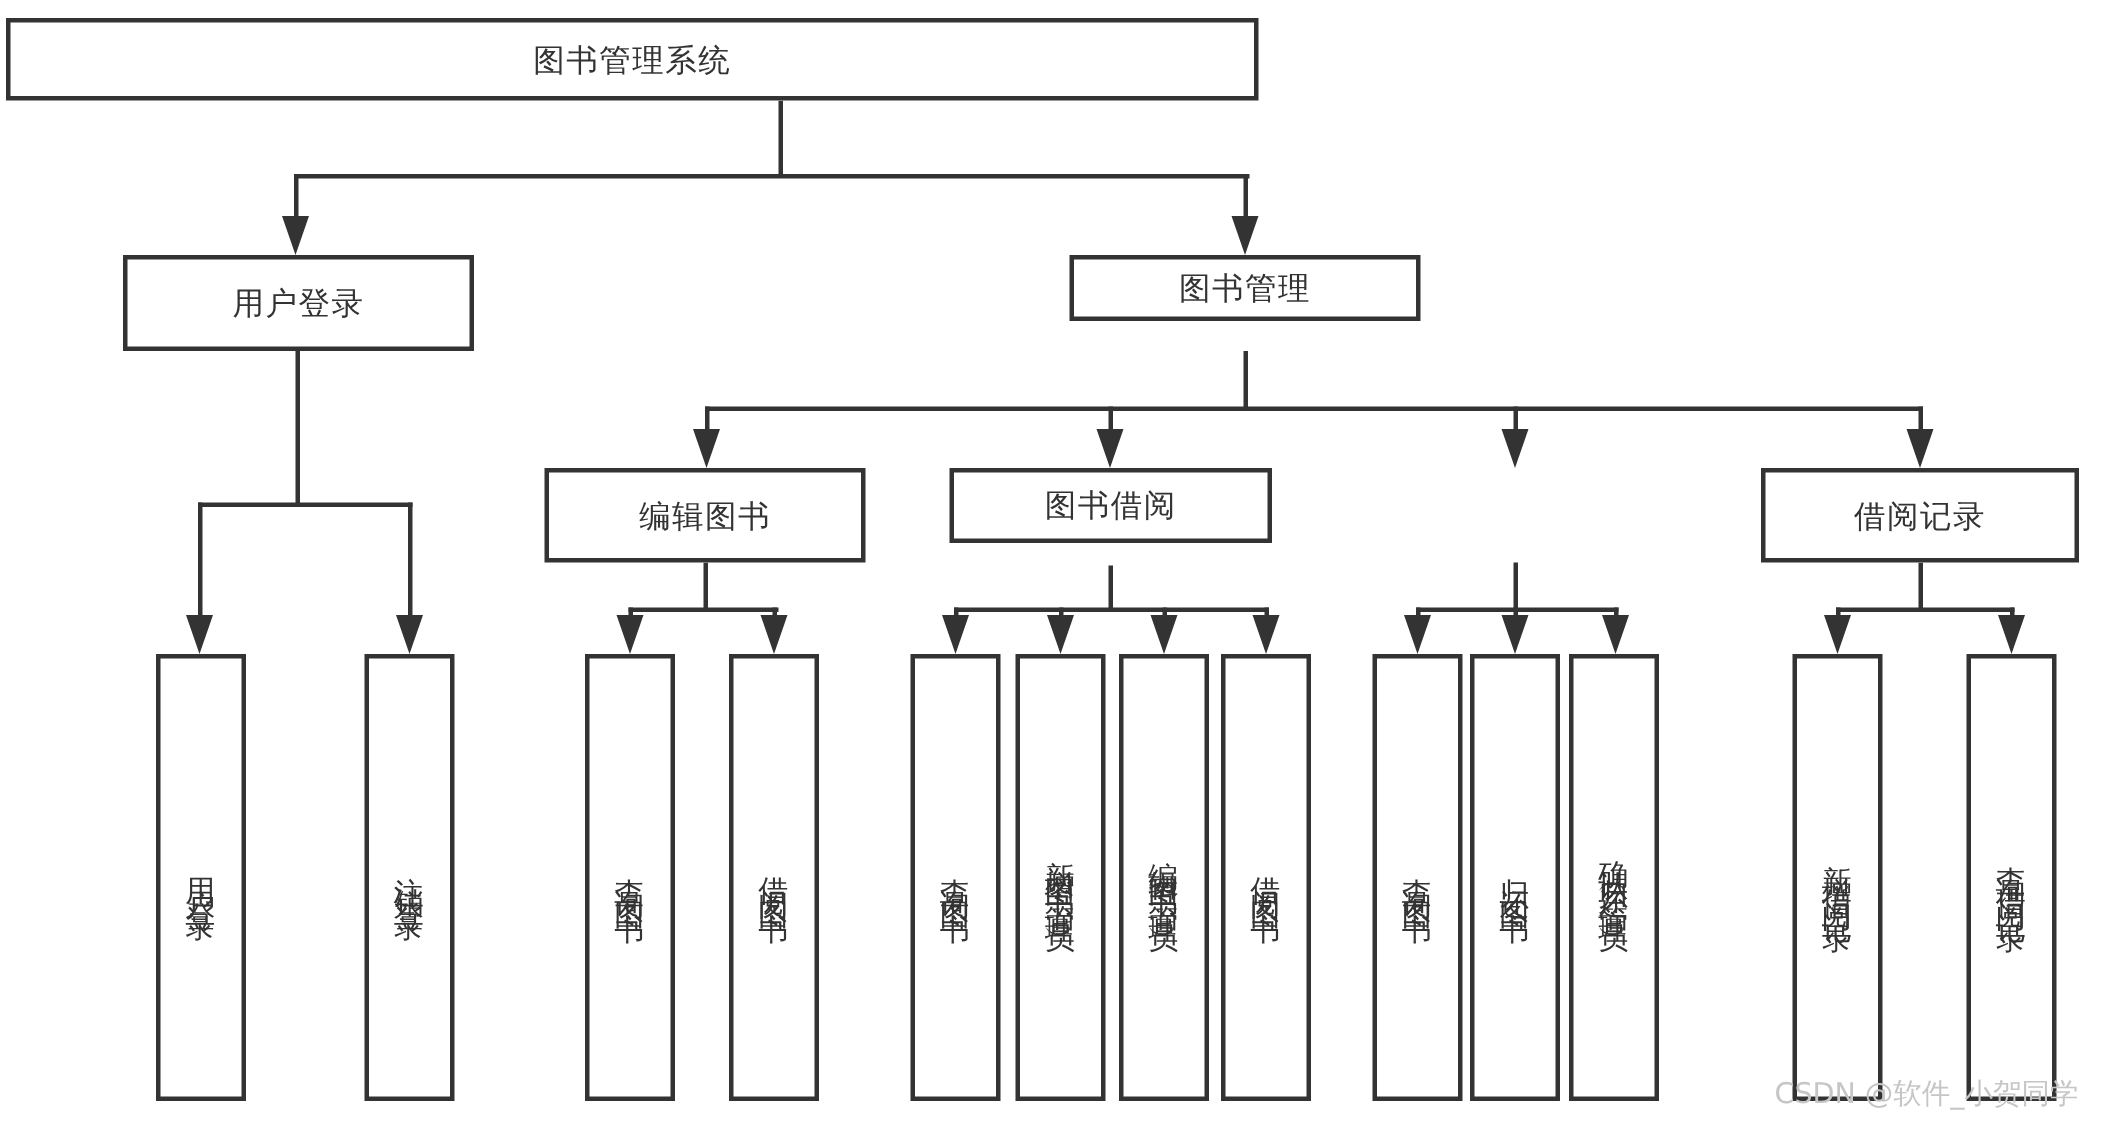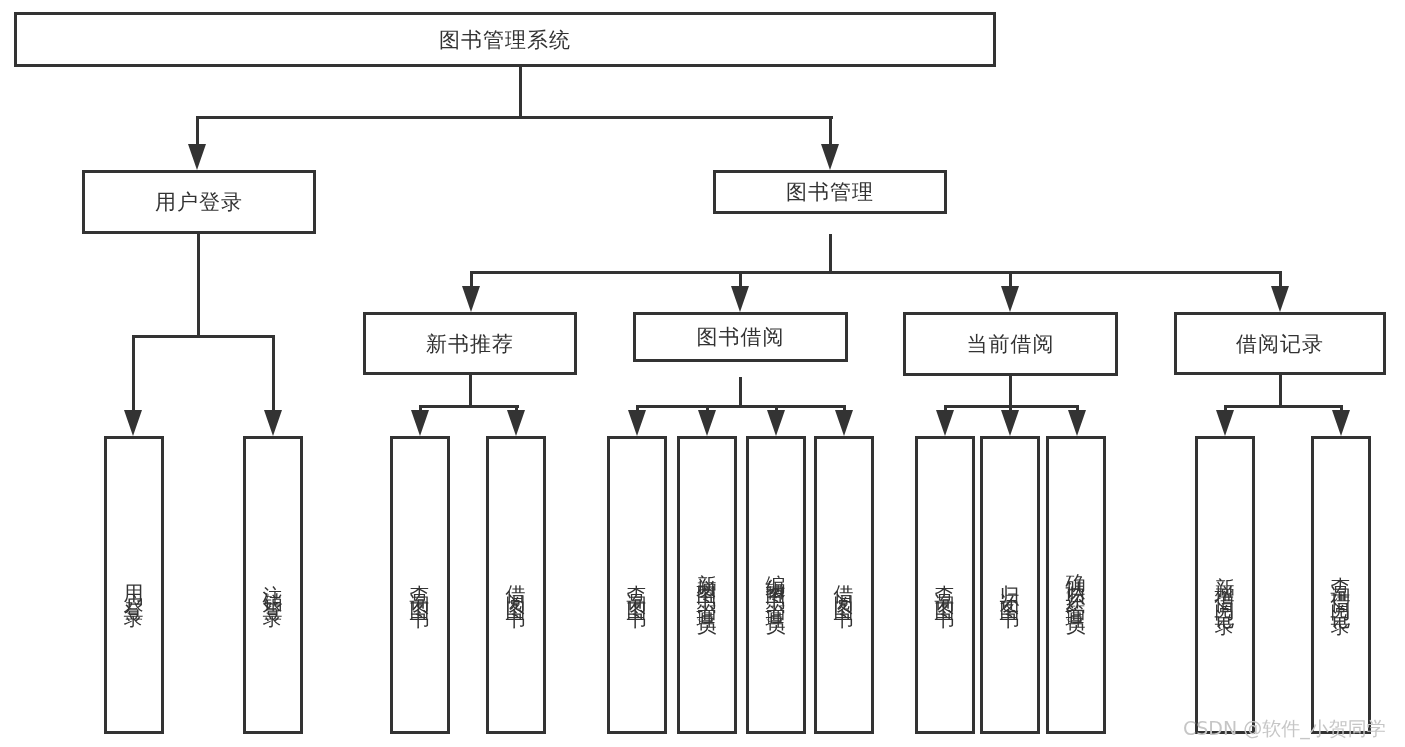--- a/index.html
+++ b/index.html
@@ -118,28 +118,27 @@
   <div class="arrow" style="left:628px;top:410px"></div>
   <div class="arrow" style="left:698px;top:410px"></div>
   <div class="arrow" style="left:767px;top:410px"></div>
   <div class="arrow" style="left:835px;top:410px"></div>
   <div class="arrow" style="left:936px;top:410px"></div>
   <div class="arrow" style="left:1001px;top:410px"></div>
   <div class="arrow" style="left:1068px;top:410px"></div>
   <div class="arrow" style="left:1216px;top:410px"></div>
   <div class="arrow" style="left:1332px;top:410px"></div>
 
-  <div class="box" style="left:14px;top:12px;width:982px;height:55px">图书管理系统</div>
+  <div class="box" style="left:4px;top:12px;width:835px;height:55px">图书管理系统</div>
 
   <div class="box" style="left:82px;top:170px;width:234px;height:64px">用户登录</div>
   <div class="box" style="left:713px;top:170px;width:234px;height:44px">图书管理</div>
 
-  <div class="box" style="left:363px;top:312px;width:214px;height:63px">新书推荐</div>
+  <div class="box" style="left:363px;top:312px;width:214px;height:63px">编辑图书</div>
   <div class="box" style="left:633px;top:312px;width:215px;height:50px">图书借阅</div>
-  <div class="box" style="left:903px;top:312px;width:215px;height:64px">当前借阅</div>
   <div class="box" style="left:1174px;top:312px;width:212px;height:63px">借阅记录</div>
 
   <div class="box v" style="left:104px;top:436px;width:60px;height:298px">用户登录</div>
   <div class="box v" style="left:243px;top:436px;width:60px;height:298px">注销登录</div>
 
   <div class="box v" style="left:390px;top:436px;width:60px;height:298px">查询图书</div>
   <div class="box v" style="left:486px;top:436px;width:60px;height:298px">借阅图书</div>
 
   <div class="box v" style="left:607px;top:436px;width:60px;height:298px">查询图书</div>
   <div class="box v" style="left:677px;top:436px;width:60px;height:298px;letter-spacing:6px">新增图书（管理员）</div>

